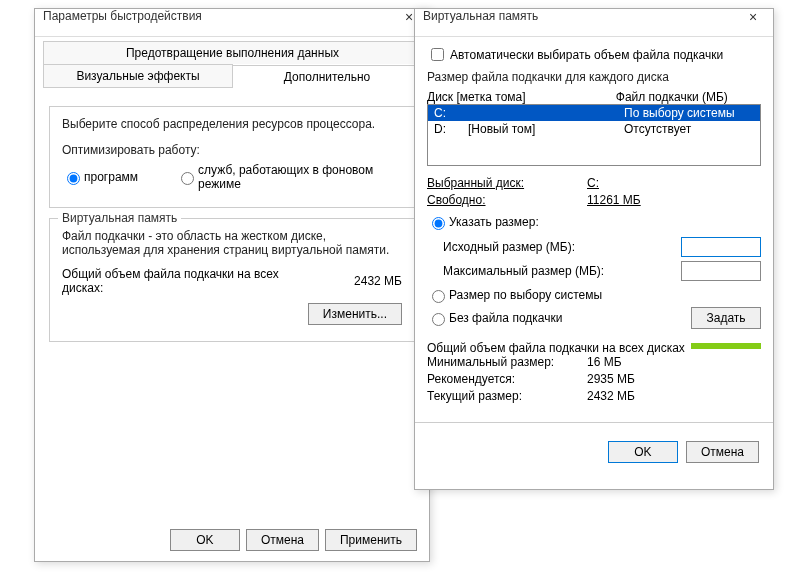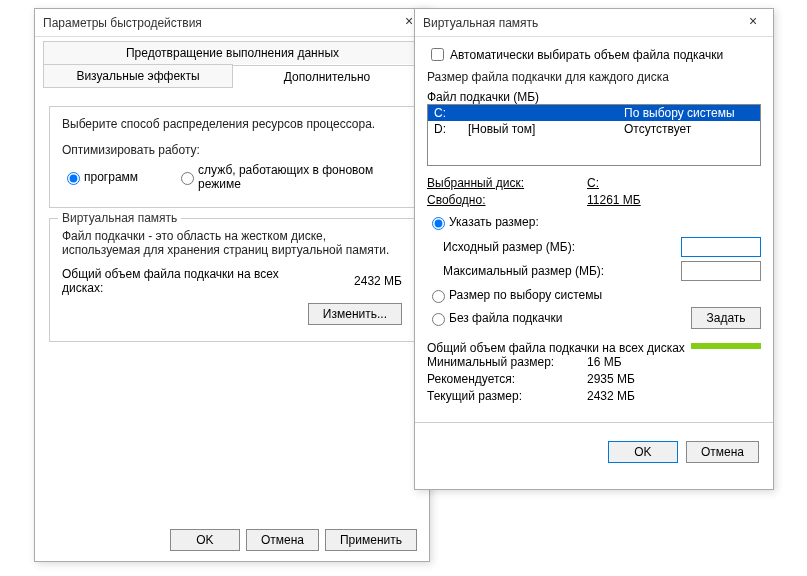--- a/index.html
+++ b/index.html
@@ -1,20 +1,20 @@
 <!DOCTYPE html>
 <html><head>
 <meta charset="utf-8">
 <style>
 * { box-sizing: border-box; font-family: "Segoe UI", Tahoma, sans-serif; font-size: 12px; }
 body { margin: 0; background: #fff; width: 807px; height: 576px; position: relative; }
 .dialog { position: absolute; background: #fff; border: 1px solid #aaa; box-shadow: 2px 2px 8px rgba(0,0,0,0.15); }
 .dlg-left { left: 34px; top: 8px; width: 396px; height: 554px; }
 .dlg-right { left: 414px; top: 8px; width: 360px; height: 482px; }
-.titlebar { height: 28px; display: flex; align-items: center; padding: 0 8px; border-bottom: 1px solid #ddd; }
+.titlebar { height: 28px; display: flex; align-items: flex-start; padding: 0 8px; border-bottom: 1px solid #ddd; }
 .titlebar .title { flex: 1; color: #333; }
 .closebtn { width: 24px; height: 20px; text-align: center; cursor: default; color: #333; font-size: 14px; }
 .tabs { display: flex; border-bottom: 1px solid #ccc; position: relative; }
 .tabrow2 { height: 24px; }
 .tab { padding: 4px 14px; border: 1px solid #ccc; border-bottom: none; background: #f8f8f8; margin-right: -1px; position: relative; }
 .tab.active { background: #fff; top: 1px; }
 .tab.top { flex: 1; text-align: center; border: 1px solid #ccc; border-bottom: none; background: #f8f8f8; }
 .body { padding: 8px 12px; }
 .group { border: 1px solid #ccc; margin: 10px 2px; padding: 10px 12px 12px; position: relative; }
 .group .legend { position: absolute; top: -8px; left: 8px; background: #fff; padding: 0 4px; color: #333; }
@@ -101,20 +101,21 @@
     <span class="title">Виртуальная память</span>
     <span class="closebtn">×</span>
   </div>
   <div class="body">
     <label class="chk">
       <input type="checkbox" style="">
         <span>Автоматически выбирать объем файла подкачки</span>
     </label>
     <div class="text" style="margin-top:6px;">Размер файла подкачки для каждого диска</div>
     <div class="listhdr">
+      <div>Диск [метка тома]</div>
       <div>Файл подкачки (МБ)</div>
     </div>
     <div class="listbox" id="drivelist">
         <div class="listrow sel">
           <div>C:</div>
           <div></div>
           <div>По выбору системы</div>
         </div>
         <div class="listrow">
           <div>D:</div>

